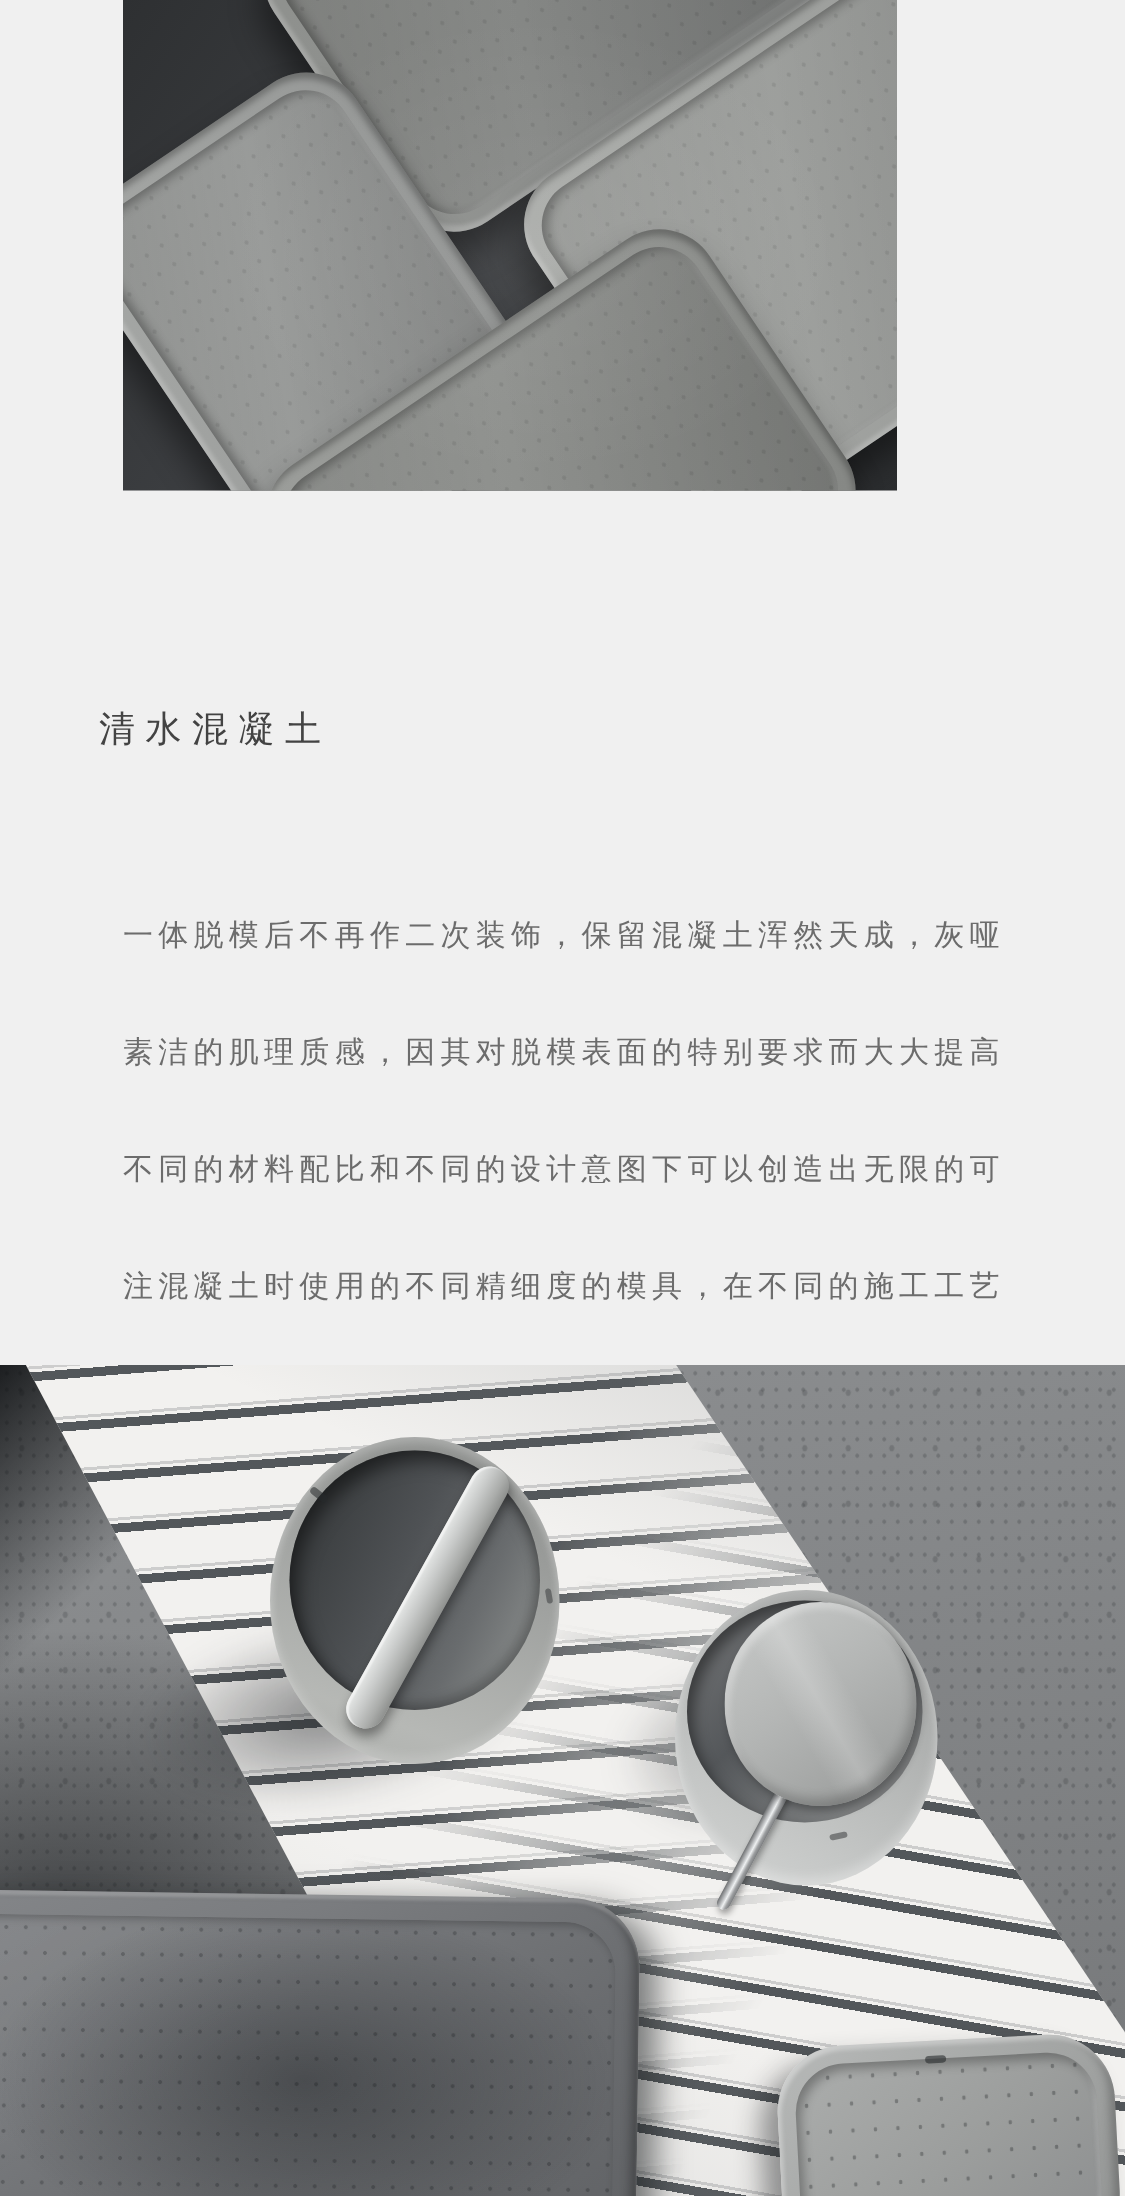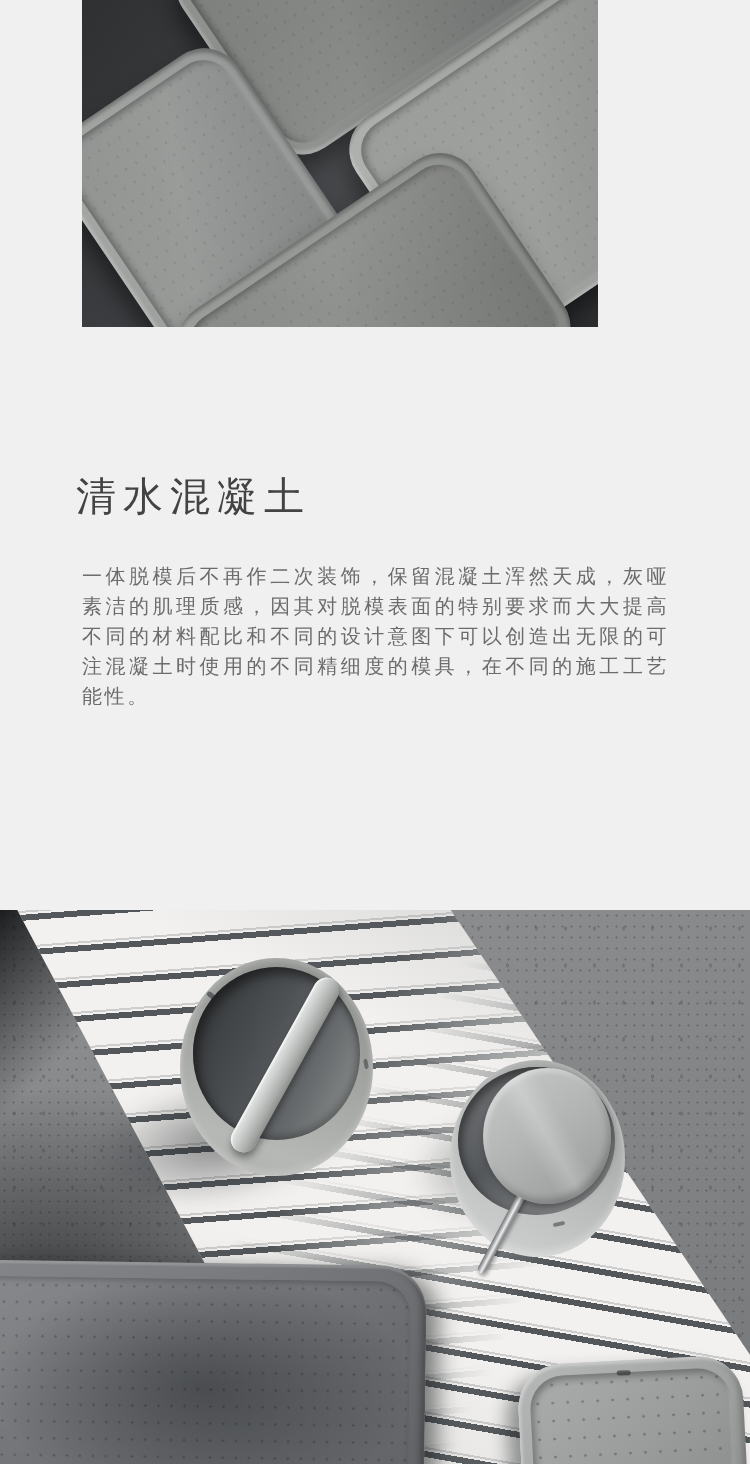--- a/index.html
+++ b/index.html
@@ -20,25 +20,25 @@
     background:linear-gradient(115deg,rgba(0,0,0,0.12),rgba(0,0,0,0.02) 42%,rgba(0,0,0,0.14));
     box-shadow:inset 3px 3px 7px rgba(0,0,0,0.32),inset -2px -2px 3px rgba(255,255,255,0.12);}
   .ctray .cspeck{position:absolute;inset:11px;border-radius:31px;opacity:.45;
     background-image:radial-gradient(rgba(0,0,0,0.18) 1px,transparent 1.4px);background-size:12px 15px;}
   .ct-top{left:115px;top:-140px;width:340px;height:235px;background:linear-gradient(115deg,#90928f,#7e807f);}
   .ct-left{left:18px;top:68px;width:215px;height:292px;background:linear-gradient(115deg,#a6a8a6,#8e908f);}
   .ct-right{left:295px;top:12px;width:372px;height:268px;background:linear-gradient(115deg,#aaaca9,#939593);}
   .ct-bottom{left:118px;top:214px;width:348px;height:242px;background:linear-gradient(115deg,#9c9e9b,#858784);}
 
   
-  .heading{position:absolute;left:76px;top:474px;margin:0;font-size:40px;line-height:1.1;
+  .heading{position:absolute;left:66px;top:474px;margin:0;font-size:24px;line-height:1.1;
     font-weight:300;letter-spacing:7px;color:#434343;}
   .para{position:absolute;left:82px;top:561px;width:587px;color:#6c6c6c;font-size:20px;
     line-height:30px;letter-spacing:2.6px;font-weight:300;}
-  .pline{text-align:justify;text-align-last:justify;white-space:nowrap;}
+  .pline{text-align:justify;text-align-last:justify;white-space:nowrap;margin-top:48px;}
   .pline.last{text-align:center;text-align-last:left;}
 
   
   .photo-bottom{position:absolute;left:0;top:910px;width:750px;height:554px;margin:0;overflow:hidden;
     background:linear-gradient(165deg,#8e9092,#818385 55%,#747678);}
   .pb-speck{position:absolute;inset:0;z-index:1;opacity:.55;
     background-image:radial-gradient(rgba(28,31,34,0.38) 1px,transparent 1.3px),
                      radial-gradient(rgba(22,25,28,0.32) 1.5px,transparent 1.9px);
     background-size:9px 11px,29px 37px;}
   .pb-shade{position:absolute;inset:0;z-index:1;

